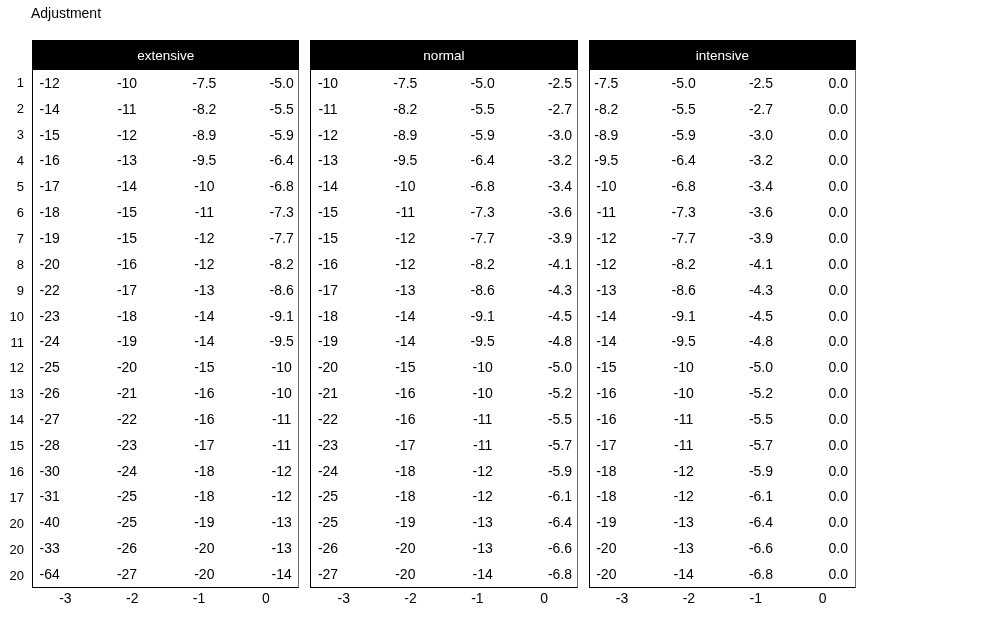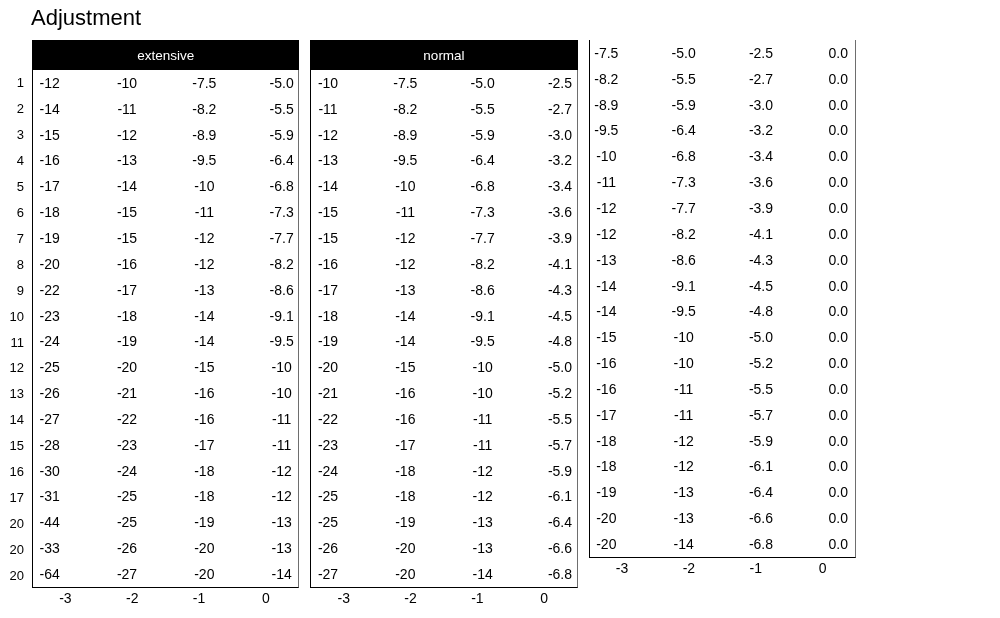--- a/index.html
+++ b/index.html
@@ -9,21 +9,21 @@
     height: 618px;
     background: #ffffff;
     font-family: "Liberation Sans", sans-serif;
     color: #000000;
     overflow: hidden;
   }
   .figure-title {
     position: absolute;
     left: 31px;
     top: 5px;
-    font-size: 22px;
+    font-size: 14px;
     color: #000000;
   }
   .panels {
     position: absolute;
     left: 32px;
     top: 40px;
     width: 824px;
     display: flex;
     gap: 11px;
   }
@@ -220,21 +220,21 @@
             <div class="cell">-18</div>
             <div class="cell">-12</div>
           </div>
           <div class="trow">
             <div class="cell">-31</div>
             <div class="cell">-25</div>
             <div class="cell">-18</div>
             <div class="cell">-12</div>
           </div>
           <div class="trow">
-            <div class="cell">-44</div>
+            <div class="cell">-40</div>
             <div class="cell">-25</div>
             <div class="cell">-19</div>
             <div class="cell">-13</div>
           </div>
           <div class="trow">
             <div class="cell">-33</div>
             <div class="cell">-26</div>
             <div class="cell">-20</div>
             <div class="cell">-13</div>
           </div>
@@ -377,20 +377,21 @@
           </div>
         </div>
         <div class="panel-footer">
           <div class="axis-label">-3</div>
           <div class="axis-label">-2</div>
           <div class="axis-label">-1</div>
           <div class="axis-label">0</div>
         </div>
       </div>
       <div class="panel">
+        <div class="panel-header">intensive</div>
         <div class="panel-body">
           <div class="trow">
             <div class="cell">-7.5</div>
             <div class="cell">-5.0</div>
             <div class="cell">-2.5</div>
             <div class="cell">0.0</div>
           </div>
           <div class="trow">
             <div class="cell">-8.2</div>
             <div class="cell">-5.5</div>

